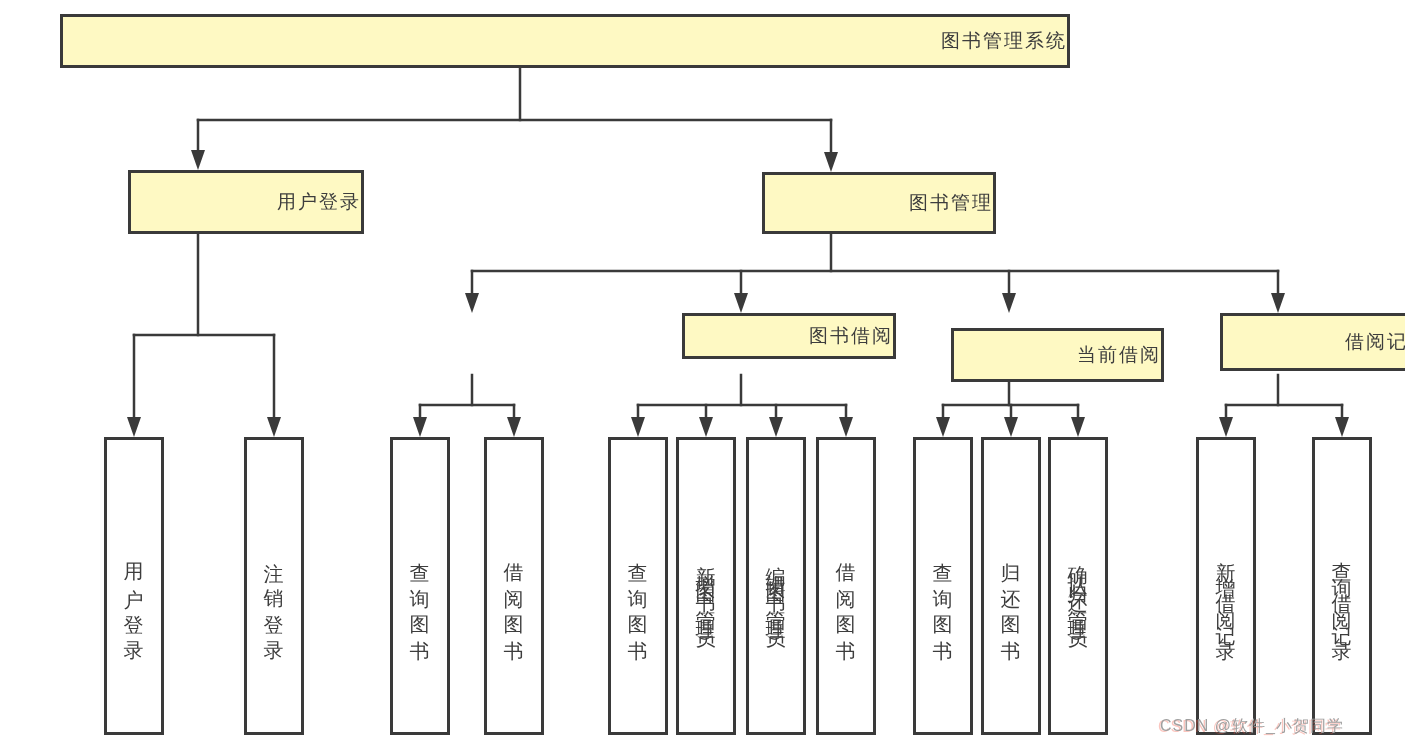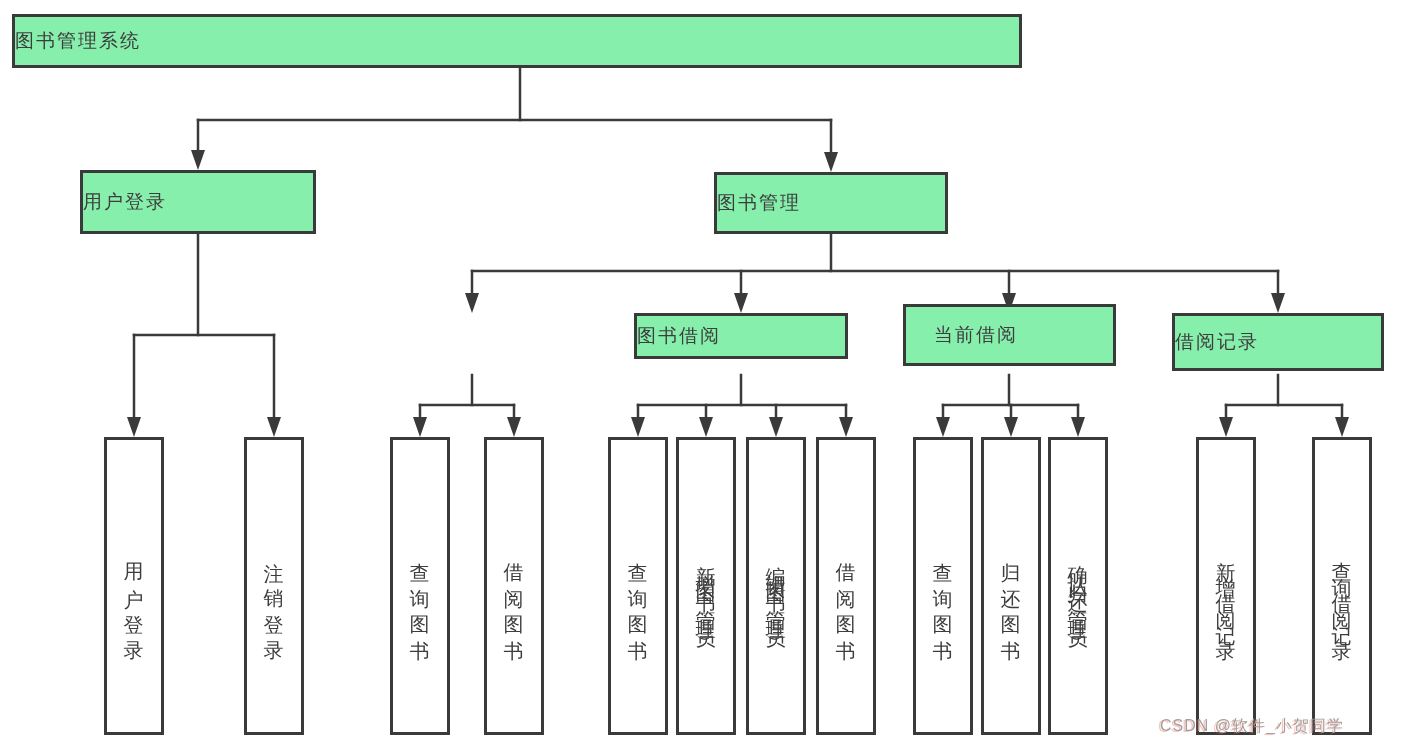--- a/index.html
+++ b/index.html
@@ -18,28 +18,29 @@
   .wires {
     position: absolute;
     left: 0; top: 0;
     width: 1405px;
     height: 747px;
   }
   .node {
     position: absolute;
     box-sizing: border-box;
     border: 3px solid #3a3a3a;
-    background: #86efac;
+    background: #fef9c3;
     display: flex;
     align-items: center;
-    justify-content: flex-start;
+    justify-content: flex-end;
     color: #3d3d3d;
     font-size: 19px;
     letter-spacing: 2px;
     text-align: center;
+    margin-left: 48px;
   }
   .leaf {
     position: absolute;
     box-sizing: border-box;
     border: 3px solid #3a3a3a;
     background: #ffffff;
     width: 60px;
     height: 298px;
     top: 437px;
     display: flex;
@@ -159,21 +160,21 @@
   <div class="node" style="left:80px; top:170px; width:236px; height:64px;">
     <span>用户登录</span>
   </div>
   <div class="node" style="left:714px; top:172px; width:234px; height:62px;">
     <span>图书管理</span>
   </div>
 
   <div class="node" style="left:634px; top:313px; width:214px; height:46px;">
     <span>图书借阅</span>
   </div>
-  <div class="node" style="left:903px; top:304px; width:213px; height:62px;padding-left:28px;">
+  <div class="node" style="left:903px; top:328px; width:213px; height:54px;padding-left:28px;">
     <span>当前借阅</span>
   </div>
   <div class="node" style="left:1172px; top:313px; width:212px; height:58px;">
     <span>借阅记录</span>
   </div>
 
   <div class="leaf" style="left:104px;">
     <span class="vtext s4">用户登录</span>
   </div>
   <div class="leaf" style="left:244px;">

